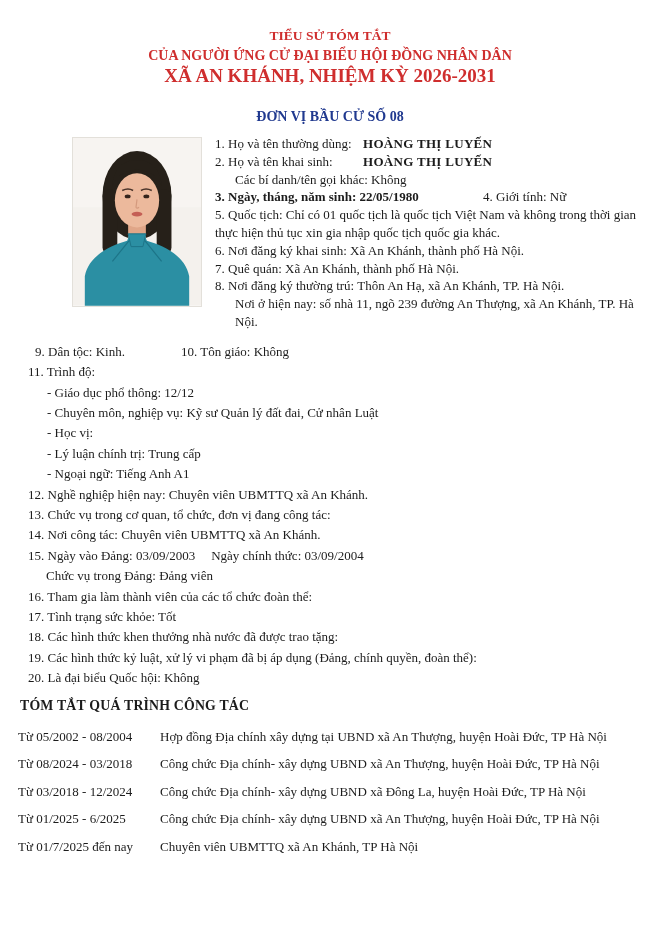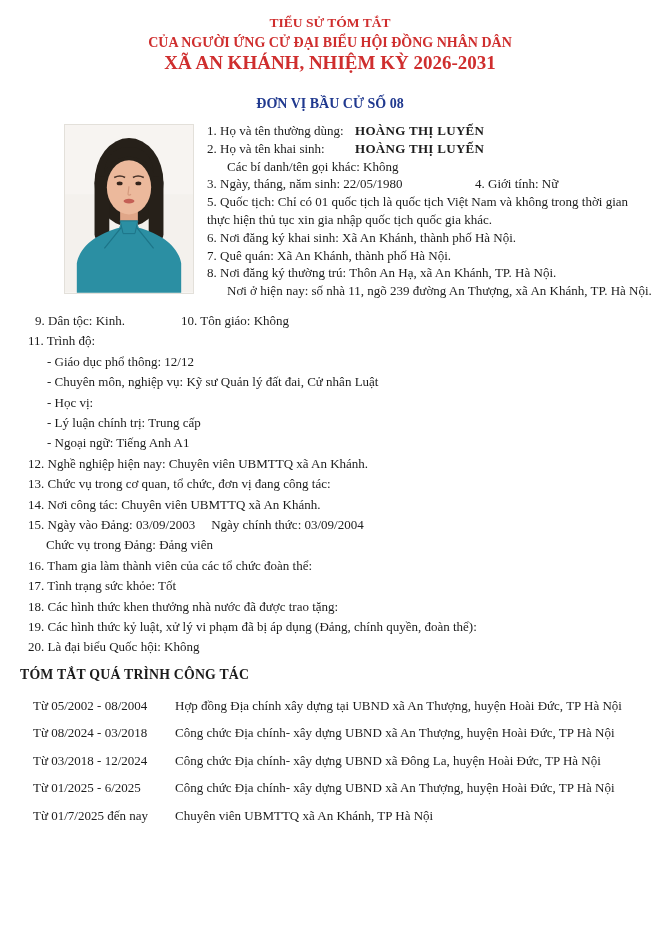--- a/index.html
+++ b/index.html
@@ -5,45 +5,45 @@
   html,body{margin:0;padding:0;background:#ffffff;}
   .page{
     position:relative;
     width:660px;height:933px;
     background:#ffffff;
     font-family:"Liberation Serif","DejaVu Serif",serif;
     color:#1c1c1c;font-size:13px;
     overflow:hidden;
   }
   
-  .header{text-align:center;padding-top:13px;font-weight:bold;}
+  .header{text-align:center;padding-top:26px;font-weight:bold;}
   .h-red{color:#cf2e2e;}
   .h-blue{color:#20398f;}
   .h1{font-size:13.5px;line-height:20px;}
   .h2{font-size:14px;line-height:20px;}
   .h3{font-size:19px;line-height:20px;}
   .h4{font-size:14px;line-height:22px;margin-top:20px;}
   
-  .top-section{display:flex;padding:7px 8px 0 64px;}
+  .top-section{display:flex;padding:7px 8px 0 64px;margin-left:8px;}
   .photo{width:130px;height:170px;flex:none;margin-top:2px;border:1px solid #e3e0da;box-sizing:border-box;}
   .photo svg{display:block;width:100%;height:100%;}
   .right-col{margin-left:13px;flex:1;line-height:17.8px;}
   .lbl-w{display:inline-block;width:148px;}
   .bold-name{font-weight:bold;letter-spacing:0.3px;}
   .indent20{padding-left:20px;}
-  .item3w{display:inline-block;width:268px;}
+  .item3w{display:inline-block;width:268px;font-weight:bold;}
   
   .section2{padding:11px 20px 0 28px;line-height:20.4px;}
   .item9w{display:inline-block;width:146px;padding-left:7px;}
   .sub{padding-left:19px;}
   .part2{margin-left:16px;}
   .sub15{padding-left:18px;}
   
   .career-title{text-align:left;font-weight:bold;font-size:13.8px;margin-top:9px;letter-spacing:0.2px;margin-left:20px;}
-  .career-table{padding:15px 8px 0 33px;font-family:Liberation Serif, serif;}
+  .career-table{padding:15px 8px 0 18px;font-family:Liberation Serif, serif;}
   .career-row{display:flex;margin-bottom:11.5px;}
   .career-period{width:142px;flex:none;}
   .career-desc{flex:1;padding-right:6px;}
 </style>
 </head>
 <body>
 
 <div class="page">
 
   <div class="header">

